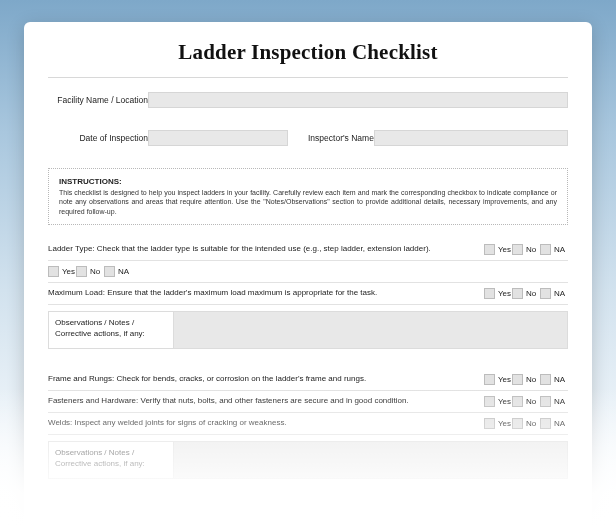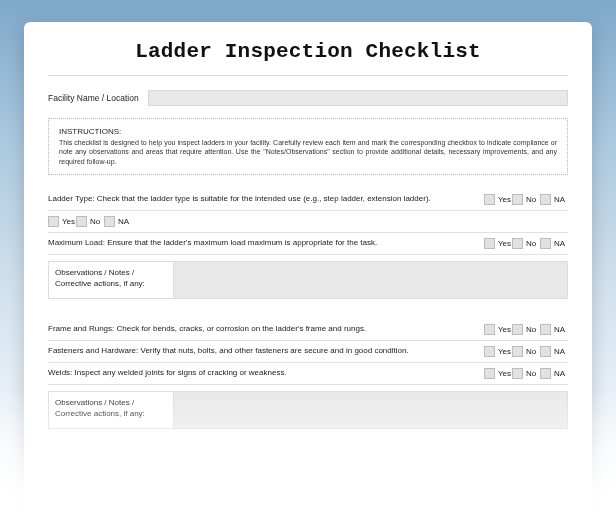--- a/index.html
+++ b/index.html
@@ -17,42 +17,42 @@
   .sheet {
     position: absolute;
     left: 24px; right: 24px; top: 22px;
     background: #ffffff;
     border-radius: 6px 6px 0 0;
     box-shadow: 0 4px 18px rgba(0,0,0,0.18);
     padding: 18px 24px 40px 24px;
     height: 700px;
   }
   .title {
-    font-family: Liberation Mono, monospace;
+    font-family: Liberation Serif, serif;
     font-stretch: condensed;
     font-weight: 900;
     font-size: 21px;
     letter-spacing: 0.2px;
     text-align: center;
     color: #111;
     margin-bottom: 12px;
   }
   .hr { border: none; border-top: 1px solid #d8d8d8; margin-bottom: 14px; }
-  .field-row { display: flex; align-items: center; margin-bottom: 12px; gap: 0; }
+  .field-row { display: flex; align-items: center; margin-bottom: 22px; gap: 0; text-align: right; }
   .label { font-size: 8.5px; color: #222; white-space: nowrap; }
   .input {
     flex: 1; height: 16px; background: #e8e8e8; border: 1px solid #d6d6d6;
   }
   .input.small { flex: 0 0 140px; }
   .instructions {
     border: 1px dotted #b8b8b8;
     padding: 8px 10px;
     margin-top: 6px; margin-bottom: 14px;
   }
-  .instructions-title { font-size: 8px; font-weight: normal; color: #222; margin-bottom: 2px; }
+  .instructions-title { font-size: 8px; font-weight: bold; color: #222; margin-bottom: 2px; }
   .instructions-body { font-size: 7px; line-height: 1.35; color: #333; text-align: justify; }
   .section-title {
     font-size: 8.5px; font-weight: bold; letter-spacing: 0.3px; color: #222;
     margin-bottom: 8px;
   }
   .check-row {
     display: flex; align-items: flex-start; padding: 5px 0;
     border-bottom: 1px solid #e2e2e2; gap: 8px;
   }
   .check-row:last-of-type { border-bottom: 1px solid #e2e2e2; }
@@ -82,20 +82,27 @@
 <div class="sheet">
 
   <div class="title">Ladder Inspection Checklist</div>
   <hr class="hr">
 
   <div class="field-row">
     <span class="label" style="width:100px">Facility Name / Location</span>
     <span class="input"></span>
   </div>
 
+  <div class="field-row">
+    <span class="label" style="width:100px">Date of Inspection</span>
+    <span class="input small"></span>
+    <span style="width:20px"></span>
+    <span class="label">Inspector's Name</span>
+    <span class="input"></span>
+  </div>
 
   <div class="instructions">
     <div class="instructions-title">INSTRUCTIONS:</div>
     <div class="instructions-body">This checklist is designed to help you inspect ladders in your facility. Carefully review each item and mark the corresponding checkbox to indicate compliance or note any observations and areas that require attention. Use the "Notes/Observations" section to provide additional details, necessary improvements, and any required follow-up.</div>
   </div>
 
 
   <div class="check-row">
     <div class="check-text">Ladder Type: Check that the ladder type is suitable for the intended use (e.g., step ladder, extension ladder).</div>
     <div class="opts">

